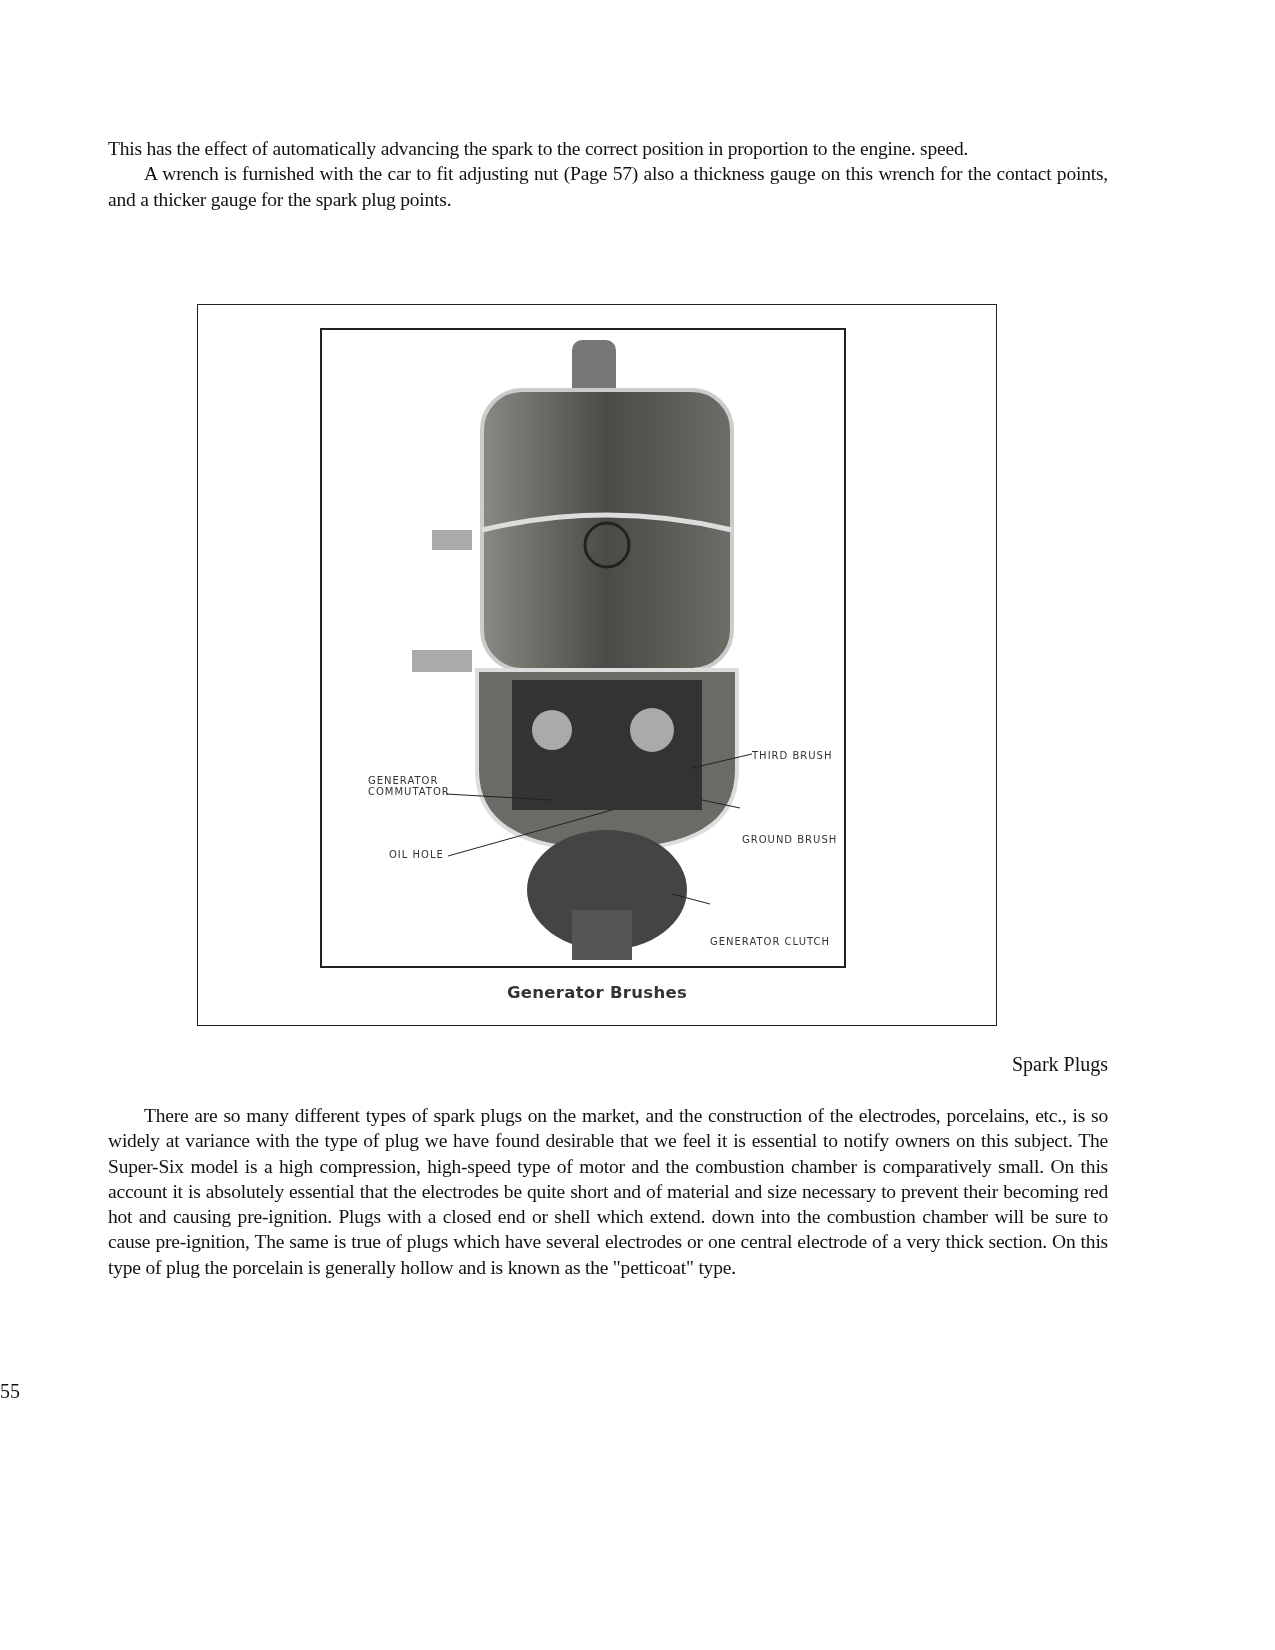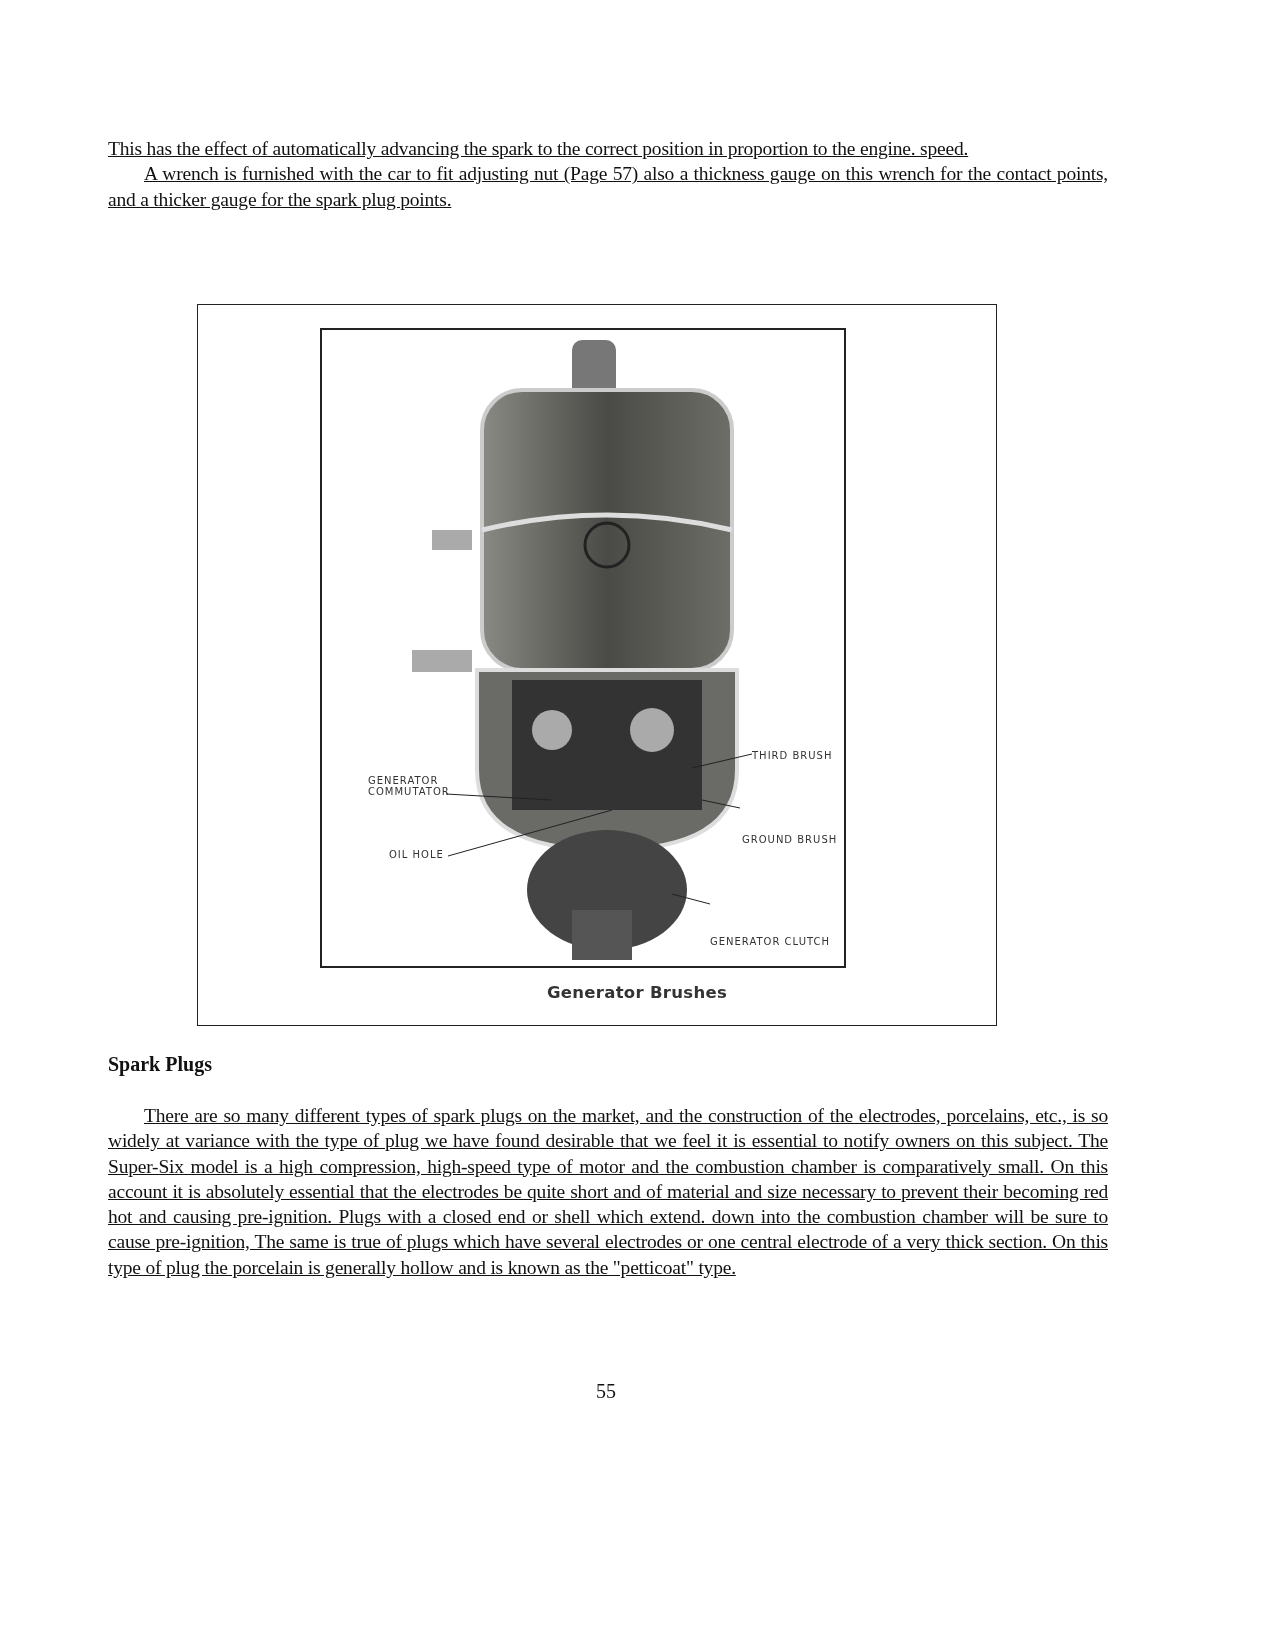--- a/index.html
+++ b/index.html
@@ -1,29 +1,29 @@
 <!DOCTYPE html>
 <html><head>
 <meta charset="utf-8">
 <style>
   html, body { margin: 0; padding: 0; background: #ffffff; }
   body { width: 1275px; height: 1650px; position: relative; overflow: hidden;
          font-family: "Liberation Serif", serif; color: #111; }
   .para { position: absolute; left: 108px; width: 1000px; font-size: 19.5px; line-height: 25.3px;
-          text-align: justify; letter-spacing: -0.2px; text-decoration: underline; }
+          text-align: justify; letter-spacing: -0.2px; }
   .para .indent { display: inline-block; width: 36px; }
   .figure-frame { position: absolute; left: 197px; top: 304px; width: 800px; height: 722px;
                   border: 1.5px solid #222; box-sizing: border-box; }
   .photo-frame { position: absolute; left: 320px; top: 328px; width: 526px; height: 640px;
                  border: 2px solid #222; box-sizing: border-box; background: #fff; overflow: hidden; }
   .caption { position: absolute; left: 197px; width: 800px; top: 983px; text-align: center;
-             font-family: "DejaVu Sans", sans-serif; font-weight: bold; font-size: 16.5px; color: #333; letter-spacing: 0.3px; margin-left: 40px; }
-  .heading { position: absolute; left: 108px; width: 1000px; top: 1053px; text-align: left;
-             font-weight: bold; font-size: 20px; }
-  .page-number { position: absolute; left: 0; width: 1212px; top: 1380px; text-align: center; font-size: 20px; }
+             font-family: "DejaVu Sans", sans-serif; font-weight: bold; font-size: 16.5px; color: #333; letter-spacing: 0.3px; }
+  .heading { position: absolute; left: 108px; width: 1000px; top: 1053px; text-align: right;
+             font-weight: normal; font-size: 20px; }
+  .page-number { position: absolute; left: 0; width: 1212px; top: 1380px; font-size: 20px; }
   .label { position: absolute; font-family: "DejaVu Sans", sans-serif; font-size: 10px; letter-spacing: 1px; color: #333; line-height: 11px; }
 </style>
 </head>
 <body>
 
 <div class="para" style="top:136px;">
   <div>This has the effect of automatically advancing  the spark to the correct position in proportion to the engine. speed.</div>
   <div><span class="indent"></span><span>A wrench is furnished with the car to fit adjusting nut (Page 57) also a thickness gauge on this wrench for the contact points, and a thicker gauge for the spark plug points.</span></div>
 </div>
 

